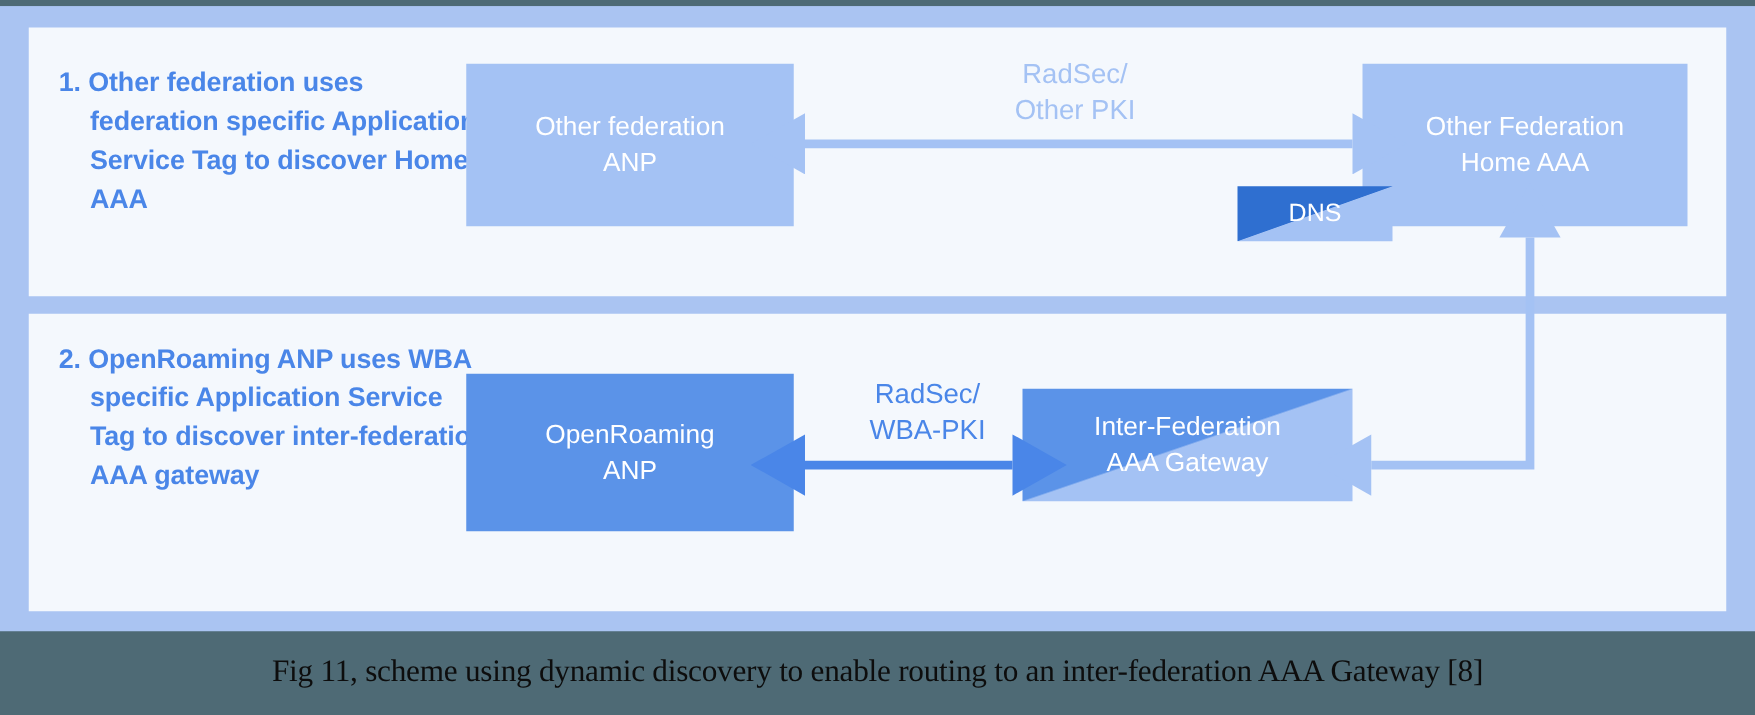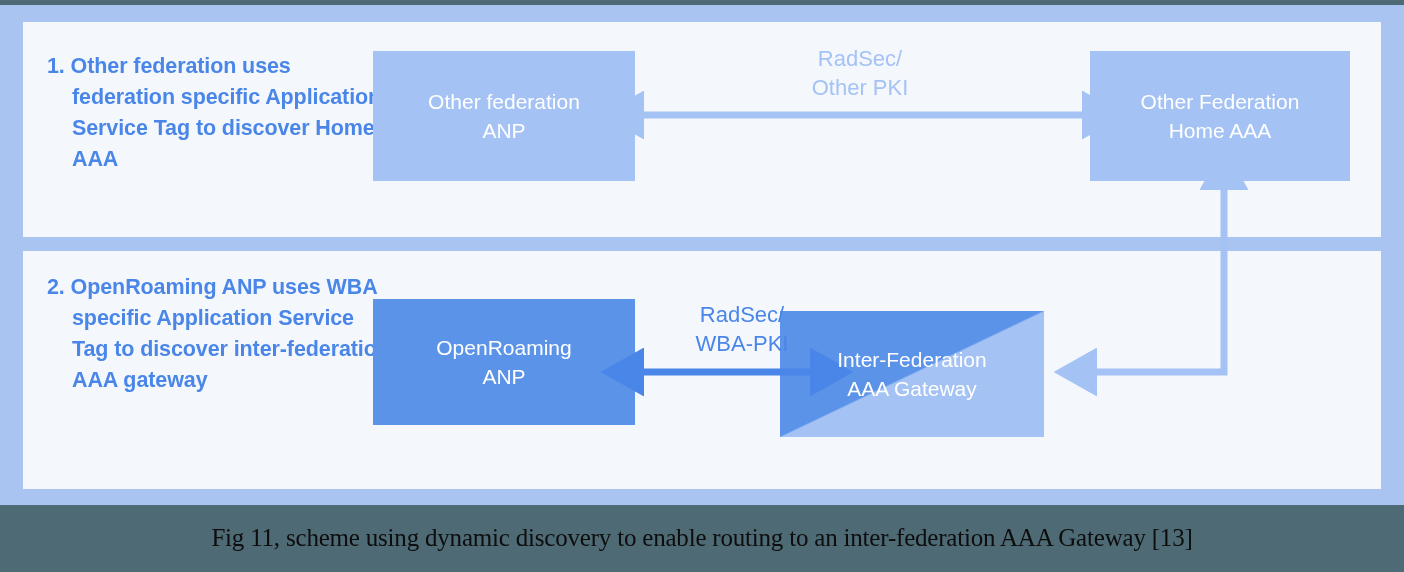--- a/index.html
+++ b/index.html
@@ -84,22 +84,22 @@
     width: 260px; height: 130px;
     background: #a4c2f4;
   }
   .box-or-anp {
     left: 373px; top: 299px;
     width: 262px; height: 126px;
     background: #5b93e8;
   }
   
   .box-gateway {
-    left: 780px; top: 311px;
-    width: 264px; height: 126px;
+    left: 818px; top: 311px;
+    width: 264px; height: 90px;
     background:
       linear-gradient(to bottom right,
         #5b93e8 0%, #5b93e8 49.6%,
         #a4c2f4 50.4%, #a4c2f4 100%);
   }
   .box-gateway .box-label { position: relative; z-index: 2; }
 
   
   .box-dns {
     left: 990px; top: 149px;
@@ -171,20 +171,23 @@
   <div class="box box-other-anp">
     <span class="box-label">Other federation
 ANP</span>
   </div>
 
   <div class="box box-home-aaa">
     <span class="box-label">Other Federation
 Home AAA</span>
   </div>
 
+  <div class="box box-dns">
+    <span class="box-label">DNS</span>
+  </div>
 
   <div class="arrow-label label-radsec-other">RadSec/
 Other PKI</div>
 
   <div class="panel panel-2"></div>
   <div class="note note-2">2. OpenRoaming ANP uses WBA specific Application Service Tag to discover inter-federation AAA gateway</div>
 
   <div class="box box-or-anp">
     <span class="box-label">OpenRoaming
 ANP</span>
@@ -215,15 +218,15 @@
     </defs>
 
     <line x1="644" y1="115" x2="1082" y2="115" stroke="#a4c2f4" stroke-width="7" marker-start="url(#headL-light)" marker-end="url(#headR-light)"></line>
 
     <line x1="644" y1="372" x2="810" y2="372" stroke="#4a86e8" stroke-width="7" marker-start="url(#headL-med)" marker-end="url(#headR-med)"></line>
 
     <path d="M1097,372 L1224,372 L1224,190" fill="none" stroke="#a4c2f4" stroke-width="7" marker-start="url(#headL-light)" marker-end="url(#headR-light)"></path>
   </svg>
 
   <div class="caption-band"></div>
-  <div class="caption-text">Fig 11, scheme using dynamic discovery to enable routing to an inter-federation AAA Gateway [13]</div>
+  <div class="caption-text">Fig 11, scheme using dynamic discovery to enable routing to an inter-federation AAA Gateway [8]</div>
 
 </div>
 
 </body></html>

